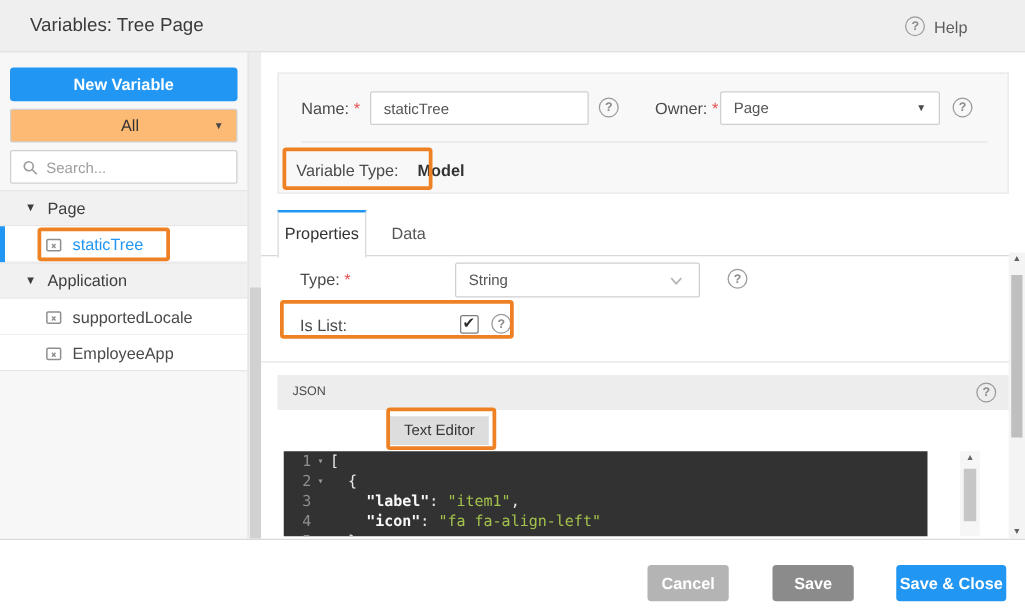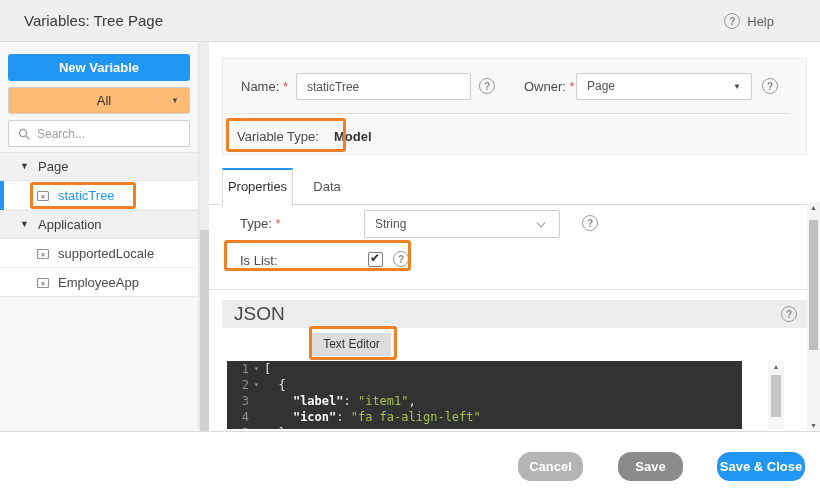--- a/index.html
+++ b/index.html
@@ -71,21 +71,21 @@
   .islist-label { position:absolute; left:31px; top:211px; font-size:13px; color:#4a4a4a; }
   .checkbox { position:absolute; left:159px; top:210px; width:15px; height:15px; border:1px solid #7d7d7d; border-radius:2px; background:#fff; cursor:pointer; }
   .checkbox .checkmark { display:none; position:absolute; left:1px; top:-2px; font-size:12px; color:#2b2b2b; }
   .checkbox.checked .checkmark { display:block; }
   .help-islist { position:absolute; left:184px; top:209px; }
   .hl-islist { left:15px; top:198px; width:187px; height:31px; }
   .props-bottom { position:absolute; left:0; top:247px; width:601px; border-top:1px solid #e3e3e3; }
 
   
   .json-header { position:absolute; left:13px; top:258px; width:585px; height:28px; background:#ededed; }
-  .json-header .jtitle { position:absolute; left:12px; top:0; line-height:28px; font-size:19px; color:#4a4a4a; }
+  .json-header .jtitle { position:absolute; left:12px; top:0; line-height:28px; font-size:10px; color:#4a4a4a; }
   .json-header .qicon { position:absolute; right:10px; top:6px; }
   .seg-btn { position:absolute; top:291px; height:23px; font-size:12px; text-align:center; line-height:23px; color:#343434; cursor:pointer; }
   .seg-field { left:21px; width:82px; background:#a7a7a7; }
   .seg-text { left:103px; width:79px; background:#dddddd; }
   .hl-texteditor { left:100px; top:284px; width:88px; height:34px; }
 
   
   .editor { position:absolute; left:18px; top:319px; width:515px; height:68px; background:#323232; overflow:hidden; font-family:"DejaVu Sans Mono", monospace; font-size:12px; }
   .cl { display:flex; height:16px; line-height:16px; white-space:pre; }
   .cl .ln { width:22px; text-align:right; color:#8f8f8f; flex:0 0 auto; }
@@ -98,21 +98,21 @@
   .ed-scroll .up { position:absolute; left:0; top:2px; width:16px; text-align:center; font-size:7px; color:#666; }
   .ed-scroll .thumb { position:absolute; left:3px; top:14px; width:10px; height:42px; background:#c6c6c6; }
 
   .main-scroll { position:absolute; left:598px; top:160px; width:13px; height:229px; background:#f4f4f4; }
   .main-scroll .up { position:absolute; left:0; top:2px; width:13px; text-align:center; font-size:7px; color:#606060; }
   .main-scroll .down { position:absolute; left:0; bottom:2px; width:13px; text-align:center; font-size:7px; color:#606060; }
   .main-scroll .thumb { position:absolute; left:2px; top:18px; width:9px; height:130px; background:#bfbfbf; }
 
   
   .footer { position:absolute; left:0; top:431px; width:820px; height:60px; background:#fff; border-top:1px solid #dadada; }
-  .fbtn { position:absolute; top:20px; height:29px; border:none; border-radius:13px; color:#fff; font-weight:bold; font-size:13px; font-family:"Liberation Sans",sans-serif; cursor:pointer; }
+  .fbtn { position:absolute; top:20px; height:29px; border:none; border-radius:3px; color:#fff; font-weight:bold; font-size:13px; font-family:"Liberation Sans",sans-serif; cursor:pointer; }
   .btn-cancel { left:518px; width:65px; background:#b4b4b4; }
   .btn-save { left:618px; width:65px; background:#8b8b8b; }
   .btn-saveclose { left:717px; width:88px; background:#2196f3; }
 </style>
 </head>
 <body>
 
 <div class="screen">
 
   <div class="header">

